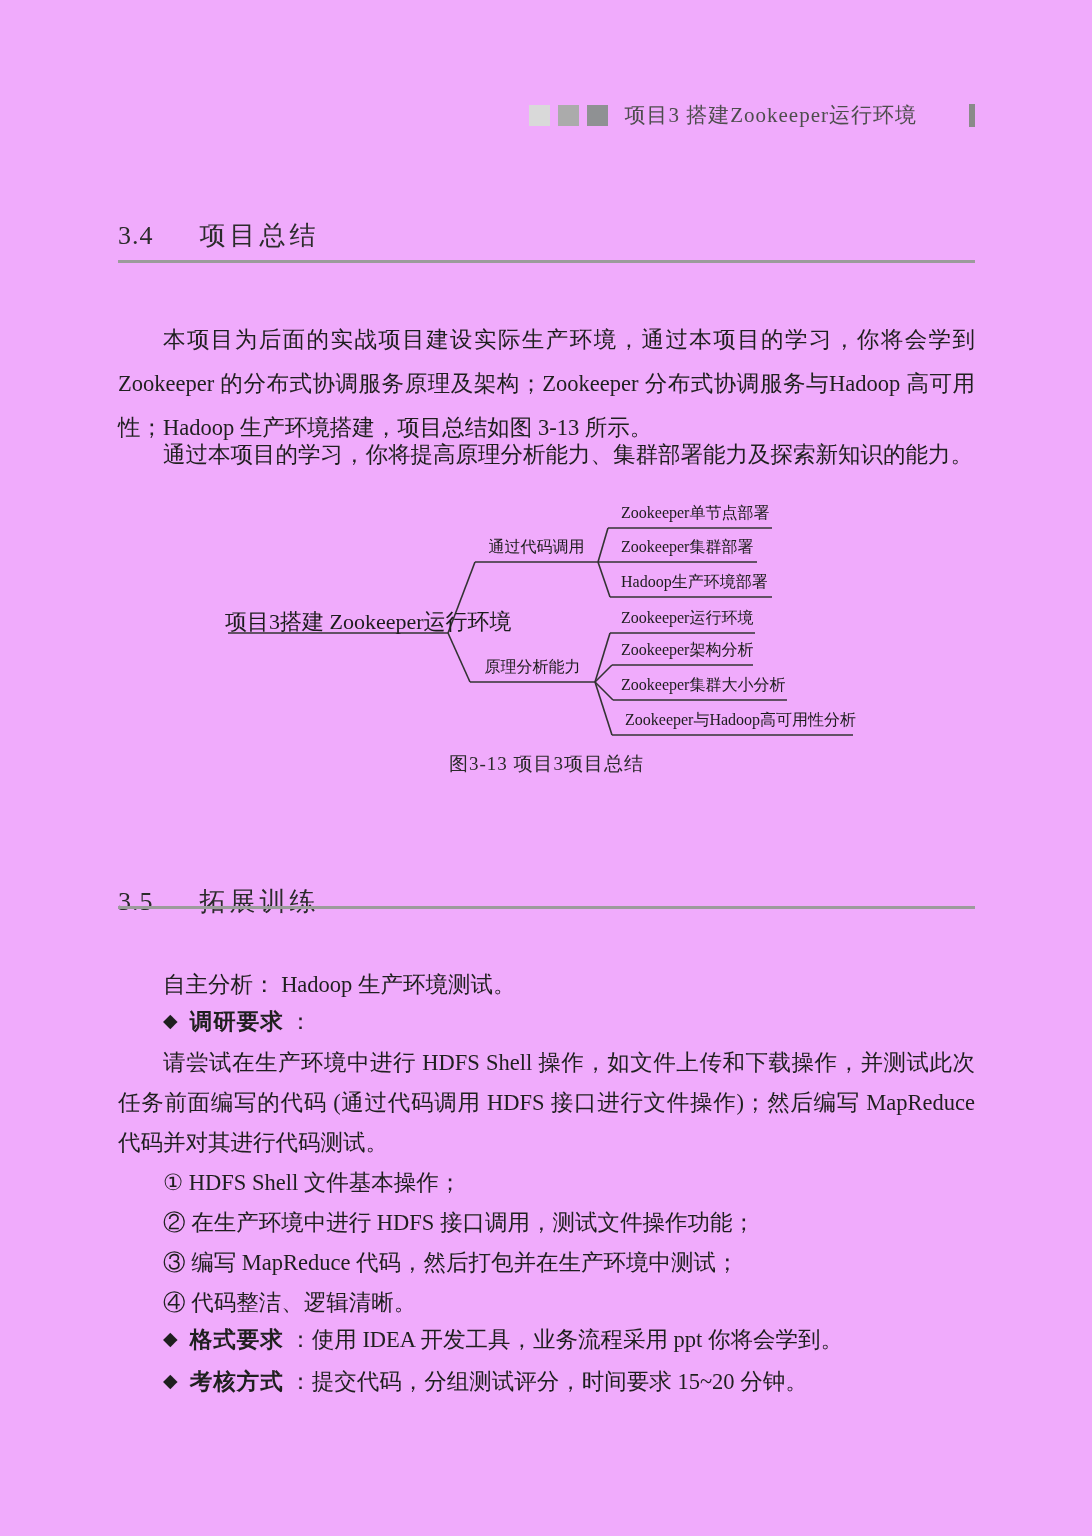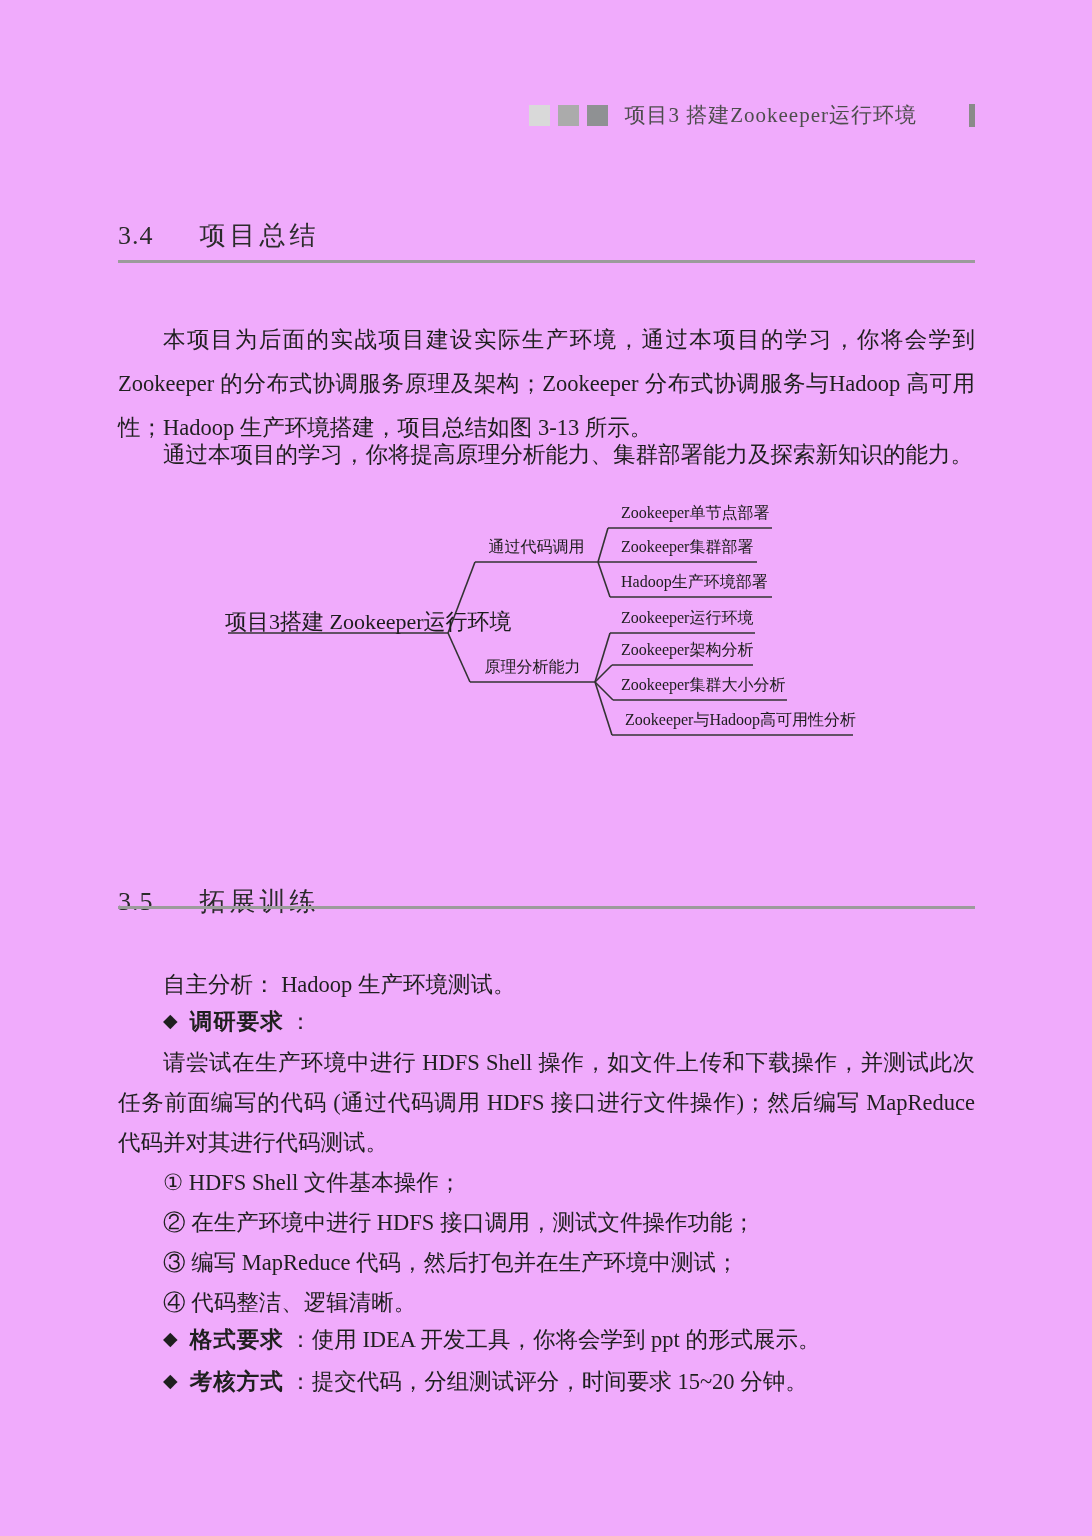--- a/index.html
+++ b/index.html
@@ -93,20 +93,21 @@
     <div class="nlabel ctr" style="left:250px;top:39px;width:123px;">通过代码调用</div>
     <div class="nlabel ctr" style="left:245px;top:159px;width:125px;">原理分析能力</div>
     <div class="nlabel" style="left:396px;top:5px;">Zookeeper单节点部署</div>
     <div class="nlabel" style="left:396px;top:39px;">Zookeeper集群部署</div>
     <div class="nlabel" style="left:396px;top:74px;">Hadoop生产环境部署</div>
     <div class="nlabel" style="left:396px;top:110px;">Zookeeper运行环境</div>
     <div class="nlabel" style="left:396px;top:142px;">Zookeeper架构分析</div>
     <div class="nlabel" style="left:396px;top:177px;">Zookeeper集群大小分析</div>
     <div class="nlabel" style="left:400px;top:212px;">Zookeeper与Hadoop高可用性分析</div>
   </div>
+  <div class="fig-caption" style="top:751px;">图3-13 项目3项目总结</div>
 
   <div class="sec" style="top:864px;margin-top:20px;">
     <span class="num">3.5</span>
     <span class="ttl">拓展训练</span>
   </div>
   <div class="rule" style="top:906px;"></div>
 
   <div class="line pad1" style="top:964px;">自主分析： Hadoop 生产环境测试。</div>
 
   <div class="line pad1" style="top:1001px;">
@@ -116,21 +117,21 @@
   <div class="para indent lh40" style="top:1043px;">请尝试在生产环境中进行 HDFS Shell 操作，如文件上传和下载操作，并测试此次任务前面编写的代码 (通过代码调用 HDFS 接口进行文件操作)；然后编写 MapReduce 代码并对其进行代码测试。</div>
 
   <div class="items" style="top:1163px;">
     <div>① HDFS Shell 文件基本操作；</div>
     <div>② 在生产环境中进行 HDFS 接口调用，测试文件操作功能；</div>
     <div>③ 编写 MapReduce 代码，然后打包并在生产环境中测试；</div>
     <div>④ 代码整洁、逻辑清晰。</div>
   </div>
 
   <div class="line pad1" style="top:1319px;">
-    <span class="diamond">◆</span><span class="blabel">格式要求</span><span> ：使用 IDEA 开发工具，你将会学到 ppt 的形式展示。</span>
+    <span class="diamond">◆</span><span class="blabel">格式要求</span><span> ：使用 IDEA 开发工具，业务流程采用 ppt 你将会学到。</span>
   </div>
 
   <div class="line pad1" style="top:1361px;">
     <span class="diamond">◆</span><span class="blabel">考核方式</span><span> ：提交代码，分组测试评分，时间要求 15~20 分钟。</span>
   </div>
 
 
 </div>
 
 </body></html>

